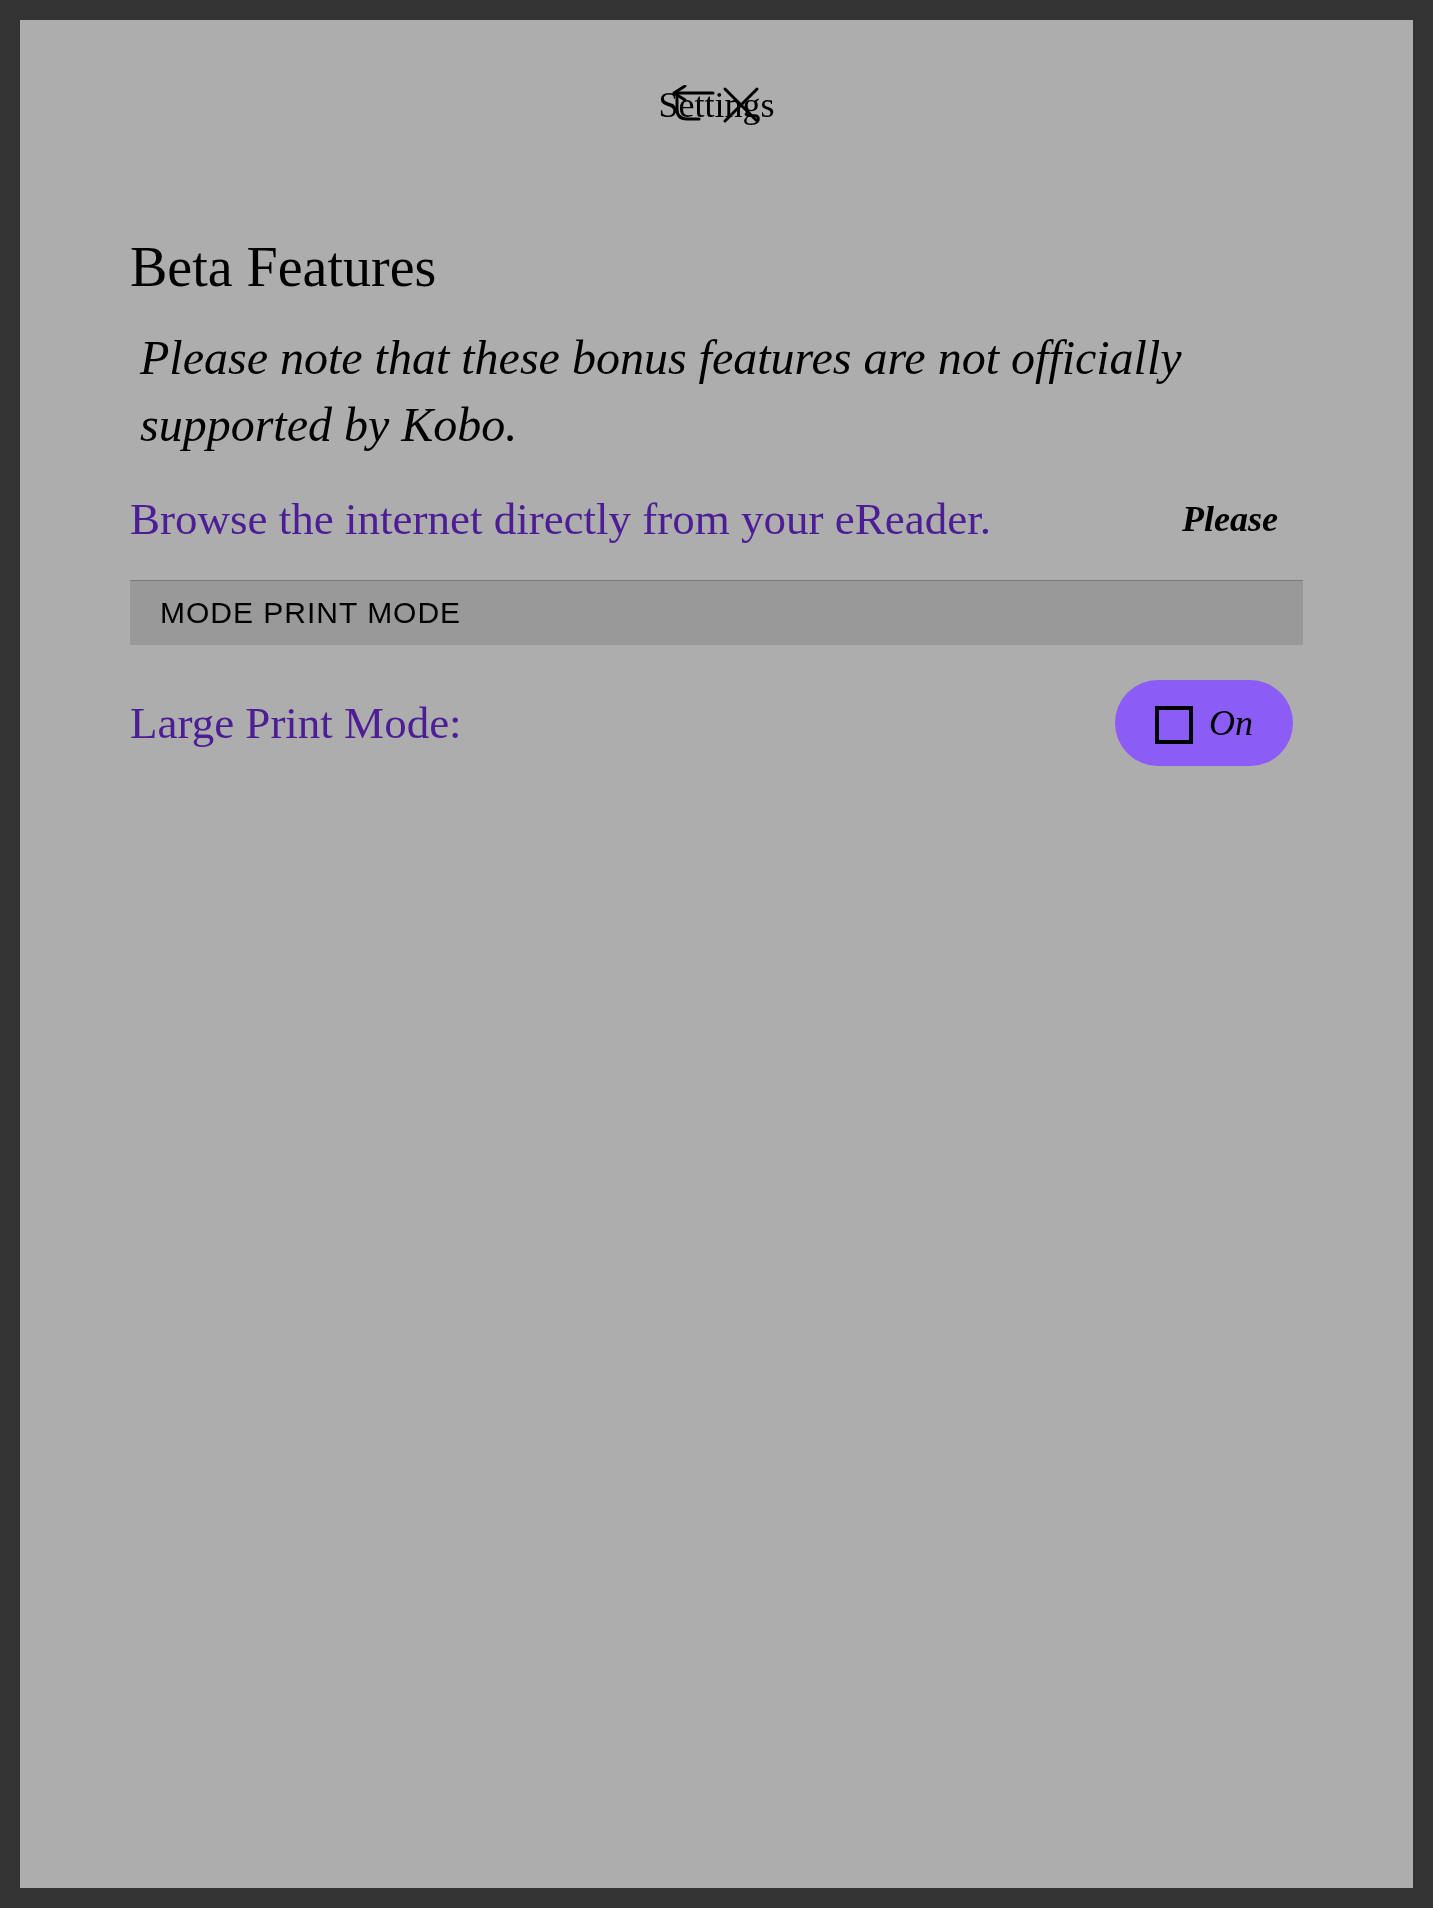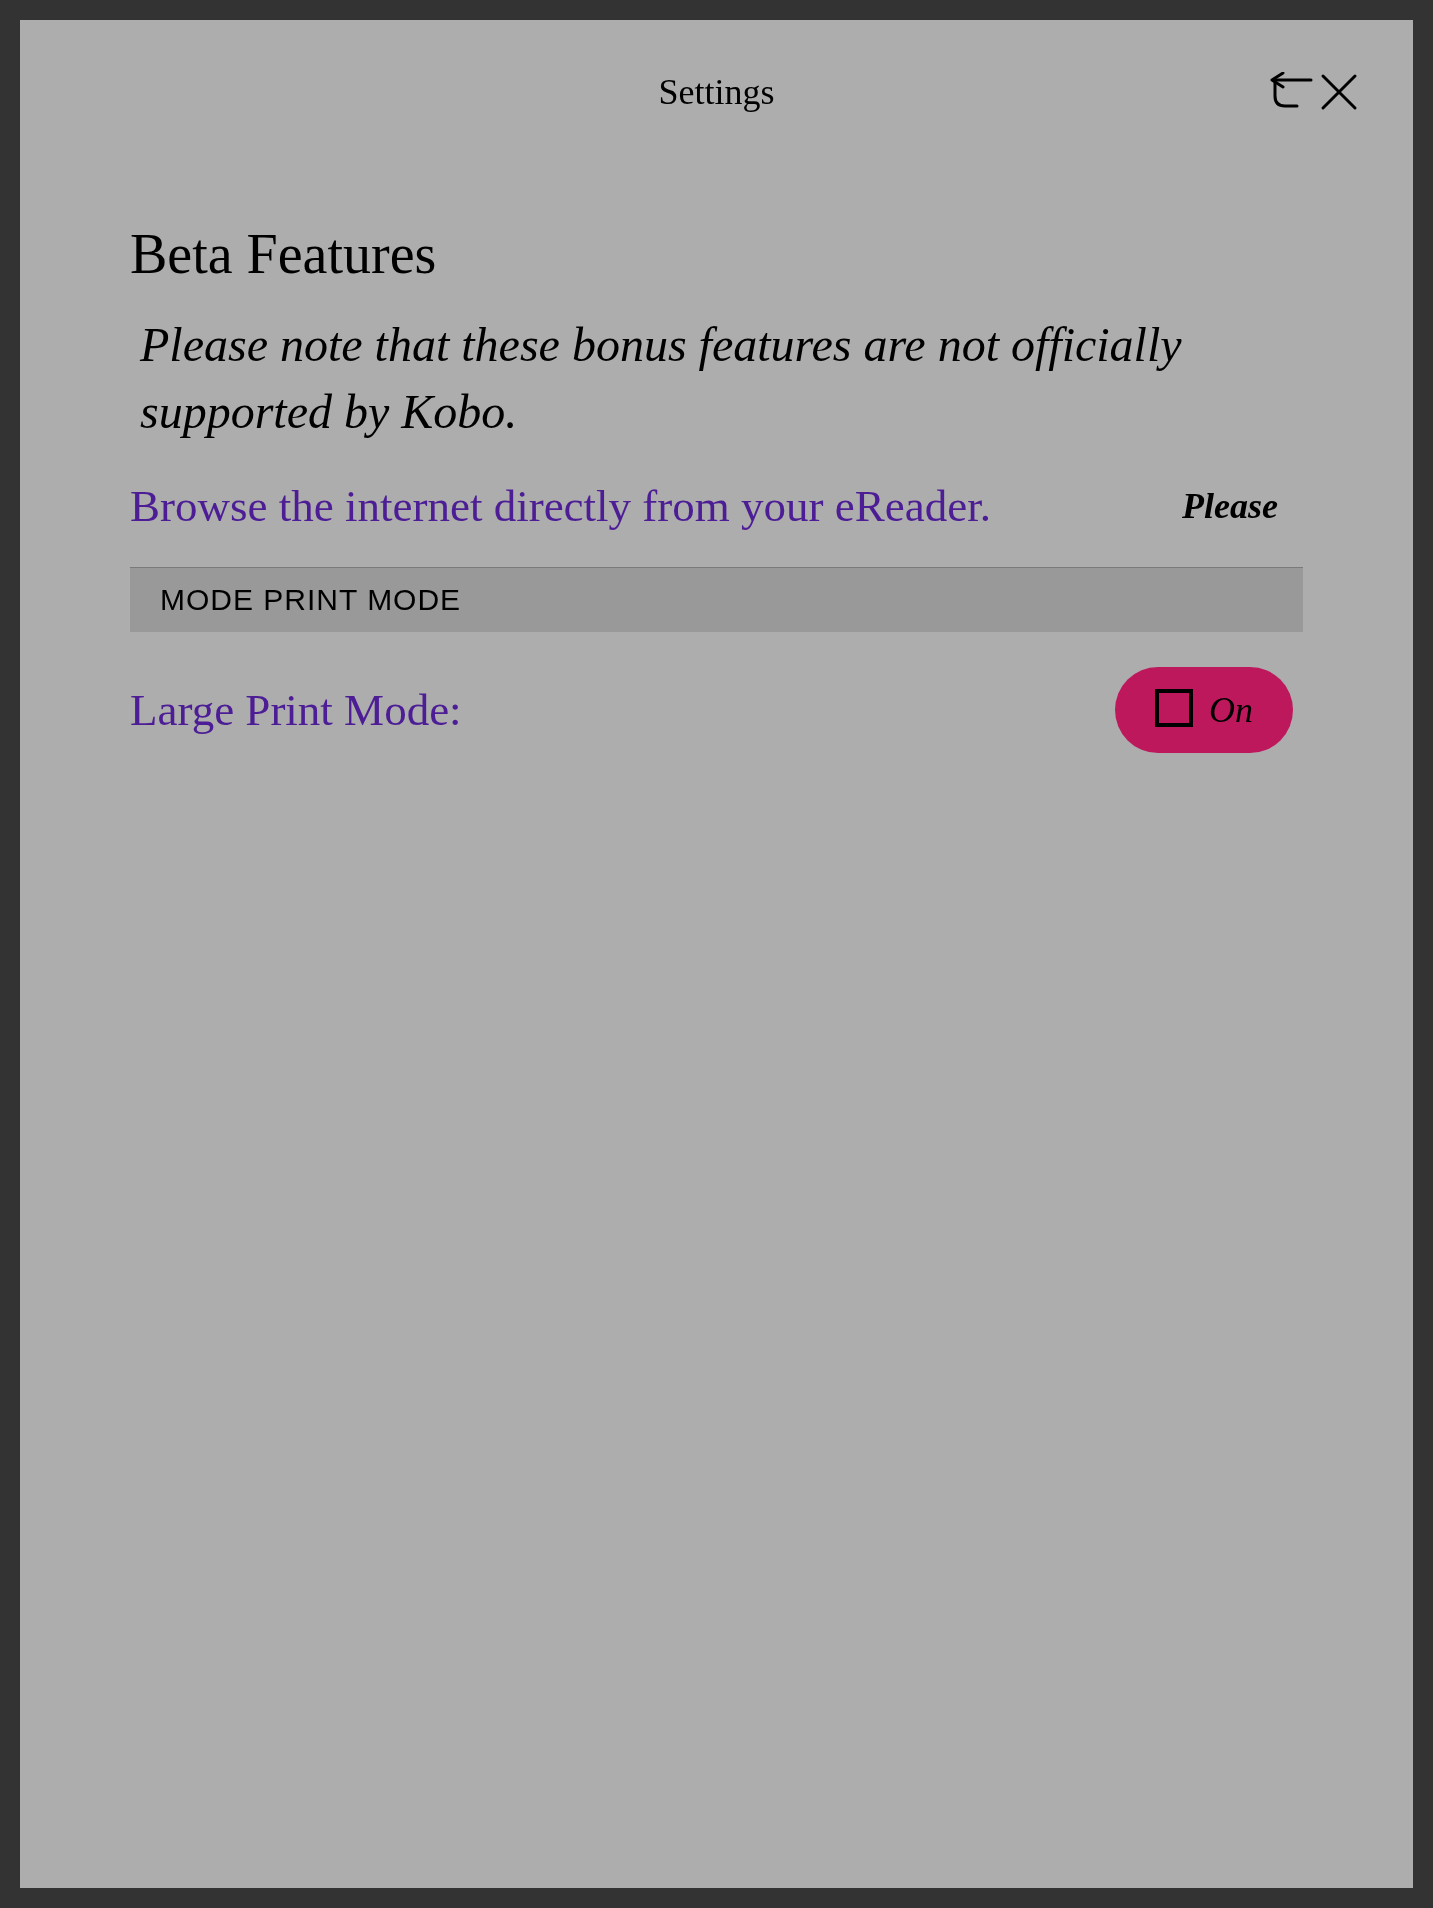--- a/index.html
+++ b/index.html
@@ -16,22 +16,22 @@
     }
     .screen {
       width: 100%;
       height: 100%;
       background: #adadad;
       position: relative;
     }
     .header-bar {
       display: flex;
       align-items: center;
-      justify-content: flex-end;
-      padding: 48px 50px 30px 50px;
+      justify-content: center;
+      padding: 61px 50px 30px 50px;
     }
     .back-btn {
       width: 48px;
       height: 48px;
       display: flex;
       align-items: center;
       justify-content: center;
       cursor: pointer;
     }
     .header-title {
@@ -96,25 +96,25 @@
     }
     .start-button {
       font-size: 36px;
       font-style: italic;
       font-weight: bold;
       color: #000;
       cursor: pointer;
       padding-right: 25px;
     }
     .toggle-pill {
-      background: #be185d;
+      background: #8b5cf6;
       border-radius: 60px;
       padding: 22px 40px 22px 40px;
       display: flex;
-      align-items: flex-start;
+      align-items: flex-end;
       gap: 16px;
       cursor: pointer;
       margin-right: 10px;
     }
     .checkbox-square {
       width: 38px;
       height: 38px;
       border: 4px solid #000;
       display: inline-block;
     }

